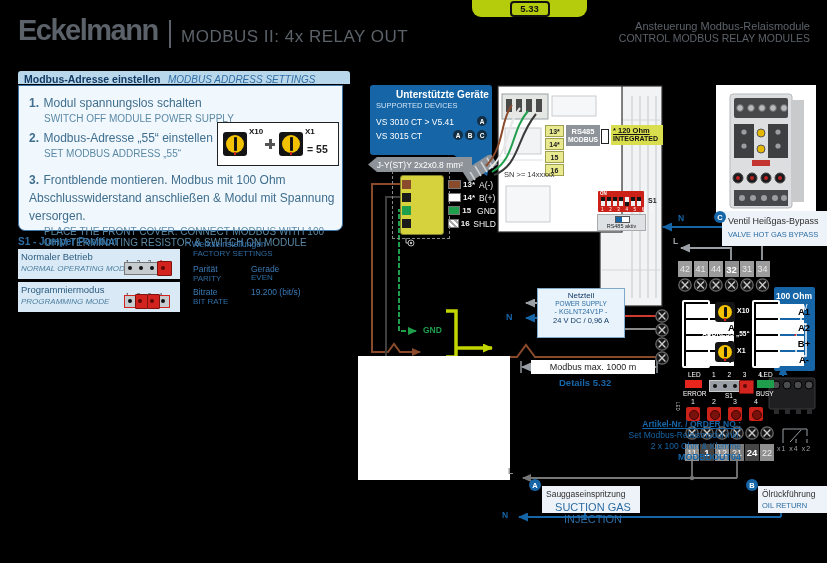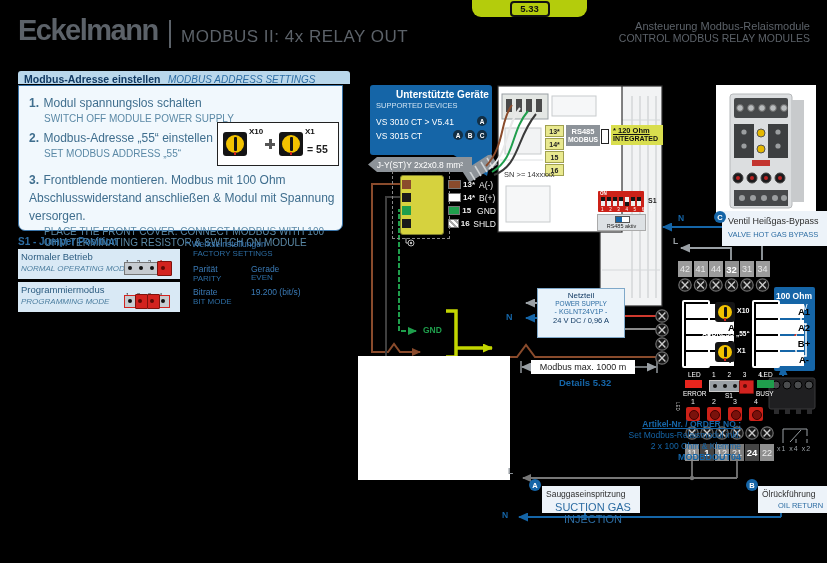--- a/index.html
+++ b/index.html
@@ -310,21 +310,21 @@
     <div style="font-size:8.5px;color:#3a7ab5;">* Werkseinstellungen</div>
     <div style="font-size:8px;color:#2d6da3;margin-left:7px;">FACTORY SETTINGS</div>
     <div style="position:relative;margin-top:6px;margin-left:7px;">
       <div style="font-size:8.5px;color:#3a7ab5;">Parität</div>
       <div style="font-size:8px;color:#2d6da3;">PARITY</div>
       <div class="abs" style="left:58px;top:0;font-size:8.5px;color:#3a7ab5;">Gerade</div>
       <div class="abs" style="left:58px;top:9px;font-size:8px;color:#2d6da3;">EVEN</div>
     </div>
     <div style="position:relative;margin-top:4px;margin-left:7px;">
       <div style="font-size:8.5px;color:#3a7ab5;">Bitrate</div>
-      <div style="font-size:8px;color:#2d6da3;">BIT MODE</div>
+      <div style="font-size:8px;color:#2d6da3;">BIT RATE</div>
       <div class="abs" style="left:58px;top:0;font-size:8.5px;color:#3a7ab5;">19.200 (bit/s)</div>
     </div>
   </div>
 
   <div class="abs" style="left:370px;top:85px;width:122px;height:70px;background:#1565a7;border-radius:3px;z-index:2">
     <div class="b" style="position:absolute;left:6px;top:4px;font-size:10px;color:#fff;padding-left:20px;">Unterstützte Geräte</div>
     <div style="position:absolute;left:6px;top:16px;font-size:7.5px;color:#cfe3f2;">SUPPORTED DEVICES</div>
     <div style="position:absolute;left:6px;top:32px;font-size:8.5px;color:#fff;">VS 3010 CT &gt; V5.41</div>
     <div class="badge" style="position:absolute;right:5px;top:31px;width:10px;height:10px;background:#122f45;font-size:6.5px;">A</div>
     <div style="position:absolute;left:6px;top:46px;font-size:8.5px;color:#fff;">VS 3015 CT</div>
@@ -424,21 +424,21 @@
   <div class="abs" style="left:358px;top:356px;width:152px;height:124px;background:#fff;z-index:2"></div>
 
   <div class="abs" style="left:537px;top:288px;width:86px;height:48px;background:#e9f3fb;border:1px solid #7fa8c9;text-align:center;z-index:2">
     <div style="font-size:8px;color:#123a63;margin-top:2px;">Netzteil</div>
     <div style="font-size:6.5px;color:#2d6da3;">POWER SUPPLY</div>
     <div style="font-size:7px;color:#2d6da3;margin-top:1px;">- KGLNT24V1P -</div>
     <div style="font-size:7.5px;color:#123a63;margin-top:1px;">24 V DC / 0,96 A</div>
   </div>
   <div class="abs b" style="left:506px;top:312px;font-size:9px;color:#1565a7;z-index:2">N</div>
 
-  <div class="abs ctr" style="left:531px;top:360px;width:104px;height:14px;background:#fff;color:#222;font-size:9px;z-index:2">Modbus max. 1000 m</div>
+  <div class="abs ctr" style="left:531px;top:360px;width:124px;height:14px;background:#fff;color:#222;font-size:9px;z-index:2">Modbus max. 1000 m</div>
   <div class="abs b" style="left:559px;top:377px;font-size:9.5px;color:#1565a7;z-index:2">Details 5.32</div>
 
   <div class="abs" style="left:722px;top:211px;width:105px;height:35px;background:#edf3f9;z-index:2">
     <div style="position:absolute;left:6px;top:5px;font-size:9px;color:#2f2f2f;">Ventil Heißgas-Bypass</div>
     <div style="position:absolute;left:6px;top:19px;font-size:7.5px;color:#2d6da3;">VALVE HOT GAS BYPASS</div>
   </div>
   <div class="abs badge" style="left:714px;top:211px;width:12px;height:12px;background:#1565a7;font-size:7.5px;z-index:3">C</div>
   <div class="abs b" style="left:678px;top:213px;font-size:8.5px;color:#1565a7;z-index:2">N</div>
   <div class="abs b" style="left:673px;top:236px;font-size:8.5px;color:#9aa0a5;z-index:2">L</div>
 
@@ -532,17 +532,17 @@
 
   <div class="abs b" style="left:508px;top:466px;font-size:8.5px;color:#8b9197;z-index:2">L</div>
   <div class="abs badge" style="left:529px;top:479px;width:12px;height:12px;background:#1565a7;font-size:7.5px;z-index:3">A</div>
   <div class="abs" style="left:542px;top:486px;width:98px;height:27px;background:#edf3f9;z-index:2">
     <div style="position:absolute;left:4px;top:3px;font-size:8.5px;color:#2f2f2f;">Sauggaseinspritzung</div>
     <div style="position:absolute;left:4px;top:15px;font-size:11px;color:#2d6da3;text-align:center;">SUCTION GAS INJECTION</div>
   </div>
   <div class="abs badge" style="left:746px;top:479px;width:12px;height:12px;background:#1565a7;font-size:7.5px;z-index:3">B</div>
   <div class="abs" style="left:758px;top:486px;width:69px;height:27px;background:#edf3f9;z-index:2">
     <div style="position:absolute;left:4px;top:3px;font-size:8.5px;color:#2f2f2f;">Ölrückführung</div>
-    <div style="position:absolute;left:20px;top:15px;font-size:7.5px;color:#2d6da3;">OIL RETURN</div>
+    <div style="position:absolute;left:4px;top:15px;font-size:7.5px;color:#2d6da3;">OIL RETURN</div>
   </div>
   <div class="abs b" style="left:502px;top:510px;font-size:8.5px;color:#1565a7;z-index:2">N</div>
 
 </div>
 
 </body></html>

